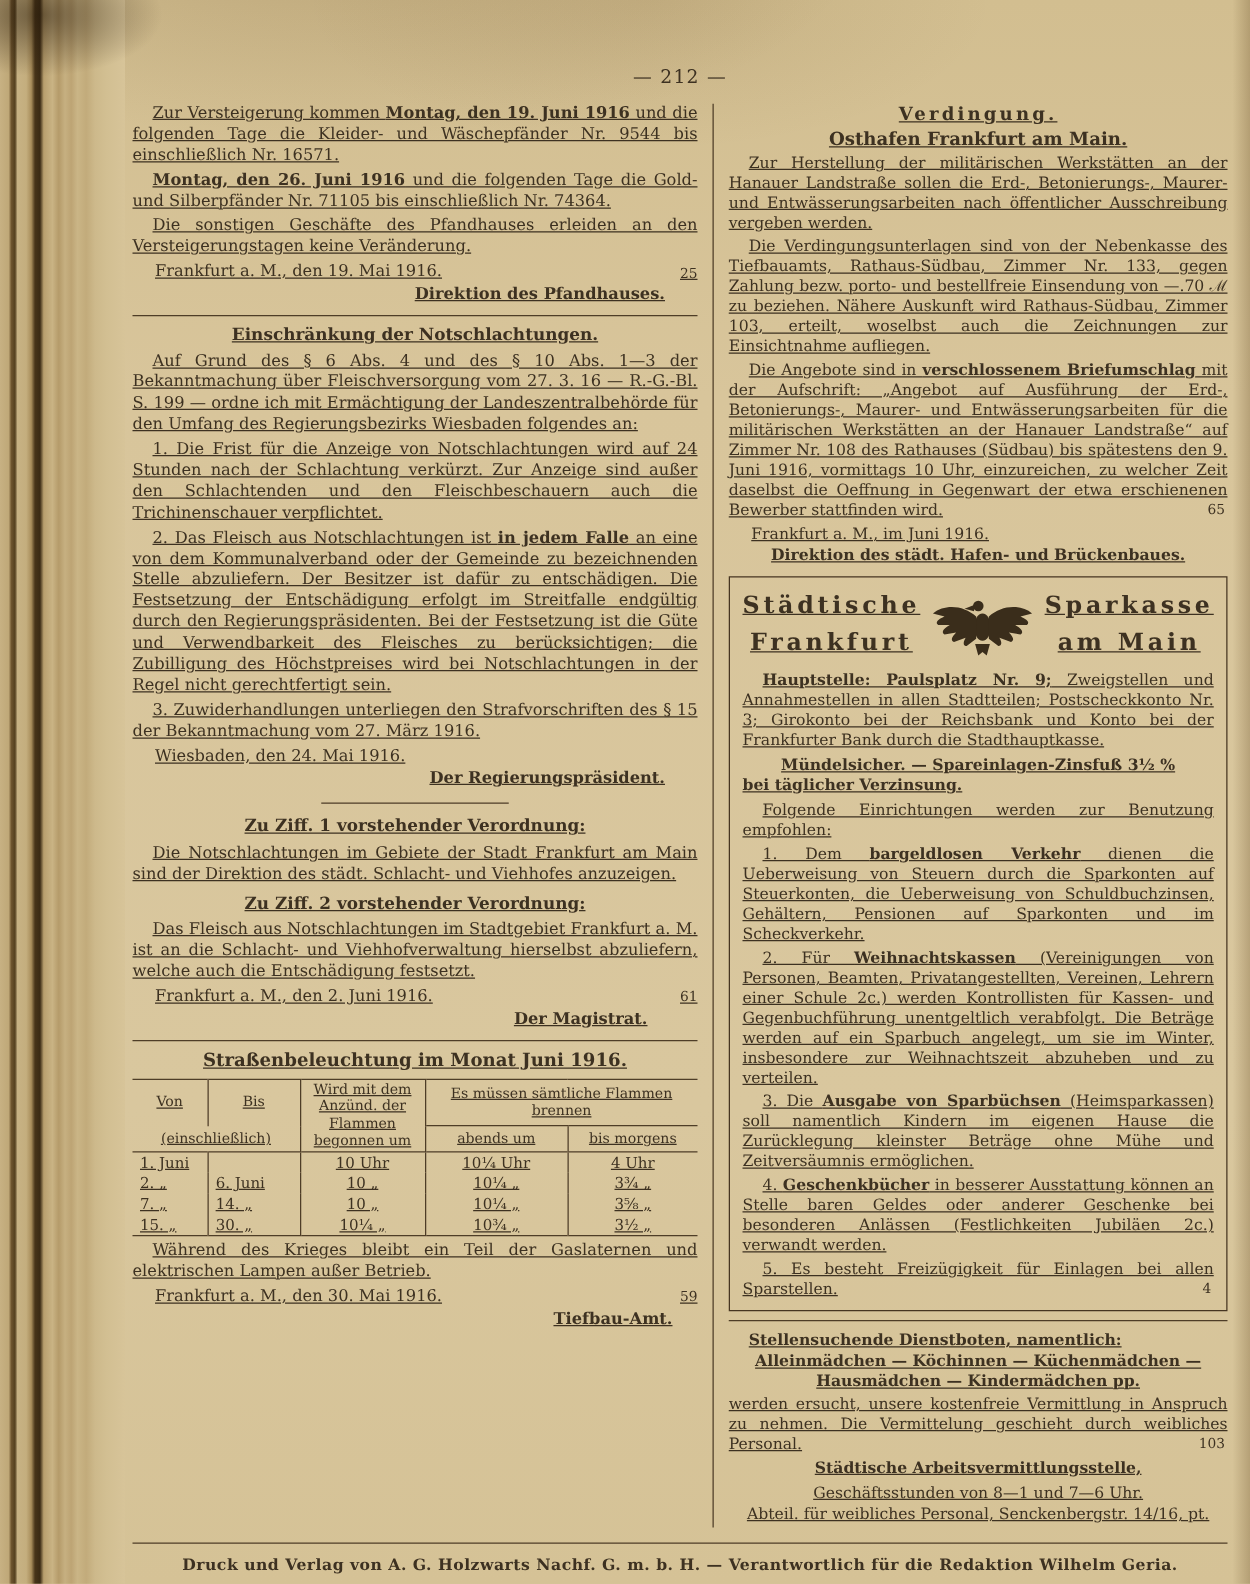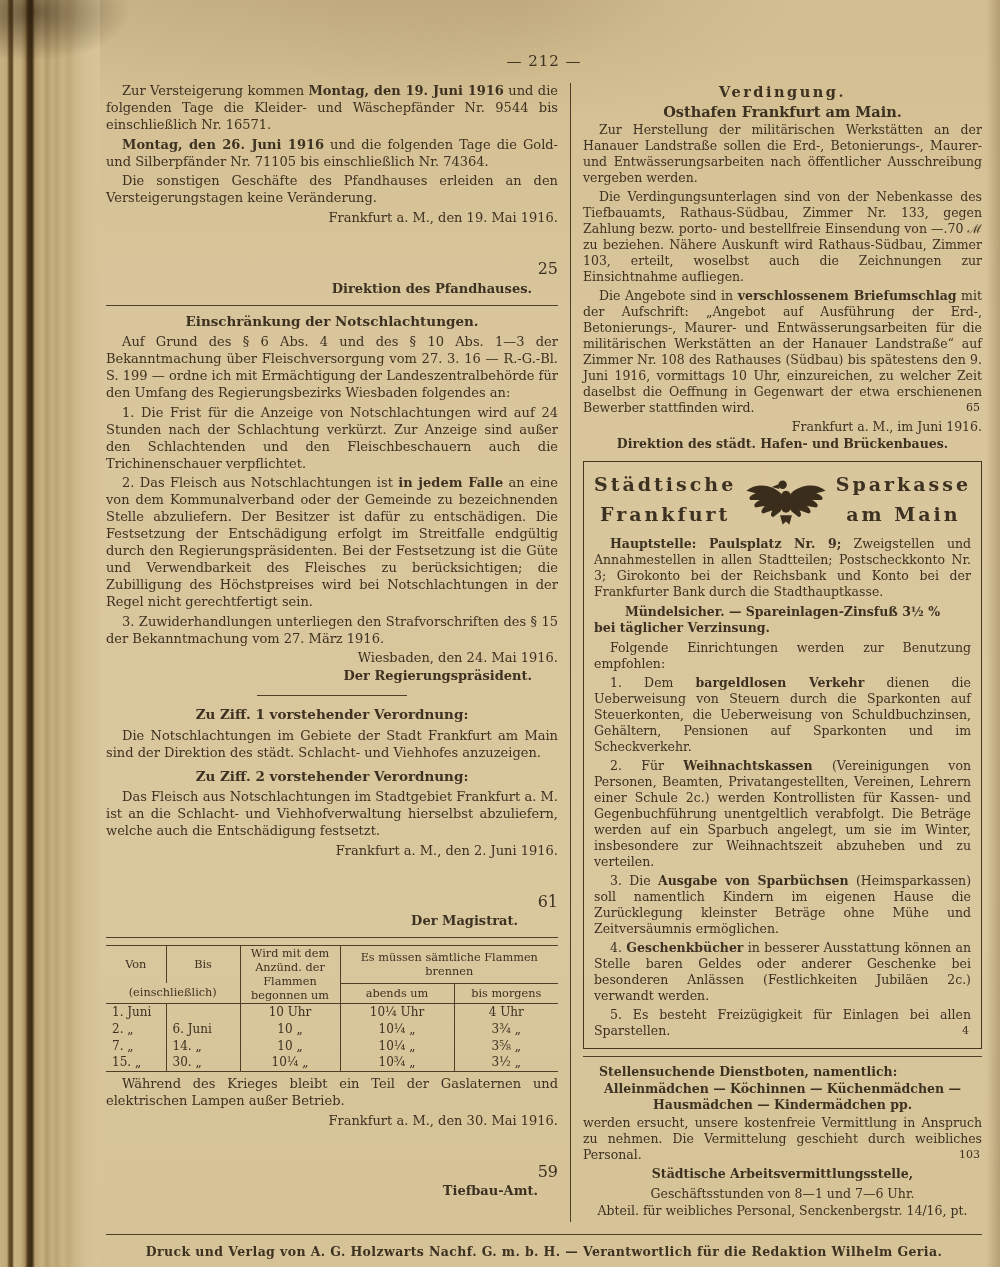--- a/index.html
+++ b/index.html
@@ -20,36 +20,36 @@
       #c4ae7e 21px,#a98e5c 25px,#473419 28px,#3a2a14 32px,#b89f6e 35px,
       #c9b384 42px,#b59b6a 47px,#c6b081 52px,#bda474 57px,#cab586 62px,
       #c2ab7b 69px,#cdb98b 76px,#d2bf92 85px,#d7c499 100px);
   }
   .corner-stain{position:absolute;left:0;top:0;width:200px;height:120px;pointer-events:none;
     background:radial-gradient(140px 70px at 16% 10%, rgba(40,26,10,0.55), rgba(40,26,10,0) 70%);}
   .right-edge{position:absolute;top:0;bottom:0;right:0;width:14px;
     background:linear-gradient(270deg, rgba(120,95,55,0.35), rgba(120,95,55,0));}
   .content{position:absolute;left:106px;right:18px;top:0;padding-top:52px;}
   .page-number{text-align:center;font-size:15px;letter-spacing:1px;margin-bottom:13px;}
-  .columns{display:flex;align-items:stretch;}
+  .columns{display:flex;align-items:stretch;text-decoration:underline;}
   .col-left{width:452px;font-size:13px;line-height:1.3;}
   .col-divider{width:1px;background:#4e3d27;margin:0 12px;}
   .col-right{flex:1;font-size:12.5px;line-height:1.28;}
   p{margin:0 0 3px;}
   .just{text-align:justify;text-indent:16px;}
   .noind{text-indent:0;}
   .center{text-align:center;}
   .bold{font-weight:bold;}
   .sec-title{text-align:center;font-weight:bold;font-size:13.5px;margin:6px 0 4px;text-indent:0;}
   .big-title{text-align:center;font-weight:bold;font-size:14.5px;margin:0 0 1px;text-indent:0;}
   .spaced{letter-spacing:2.5px;}
   .rule{border:none;border-top:1px solid #4e3d27;margin:7px 0;}
   .rule-short{border:none;border-top:1px solid #4e3d27;width:150px;margin:10px auto;}
-  .dateline{display:flex;justify-content:space-between;align-items:flex-end;padding-left:18px;margin:2px 0 0;flex-direction:column;}
-  .ref{font-size:16px;margin-top:32px;}
+  .dateline{display:flex;justify-content:space-between;align-items:center;padding-left:18px;margin:2px 0 0;}
+  .ref{font-size:11px;}
   .p-rel{position:relative;}
   .ref-abs{position:absolute;right:2px;bottom:1px;font-size:11px;}
   .sig{text-align:right;font-weight:bold;margin:1px 0 5px;}
   .pad20{padding-right:20px;} .pad26{padding-right:26px;} .pad40{padding-right:40px;text-align:right;}
   .sig-center{text-align:center;font-weight:bold;margin:1px 0 4px;}
 
   
   .light-table{width:100%;border-collapse:collapse;margin-top:4px;
     border-top:1.3px solid #4e3d27;border-bottom:1.3px solid #4e3d27;
     font-size:12px;line-height:1.22;}
@@ -122,20 +122,21 @@
           <p class="dateline">
               <span>Frankfurt a. M., den 2. Juni 1916.</span>
               <span class="ref">61</span>
             </p>
           <p class="sig pad40">Der Magistrat.</p>
         </section>
 
         <hr class="rule">
 
         <section>
+          <p class="big-title">Straßenbeleuchtung im Monat Juni 1916.</p>
 
           <table class="light-table">
             <colgroup>
               <col style="width:60px">
                 <col style="width:74px">
                 <col style="width:100px">
                 <col style="width:114px">
                 <col style="width:104px">
             </colgroup>
             <thead>

